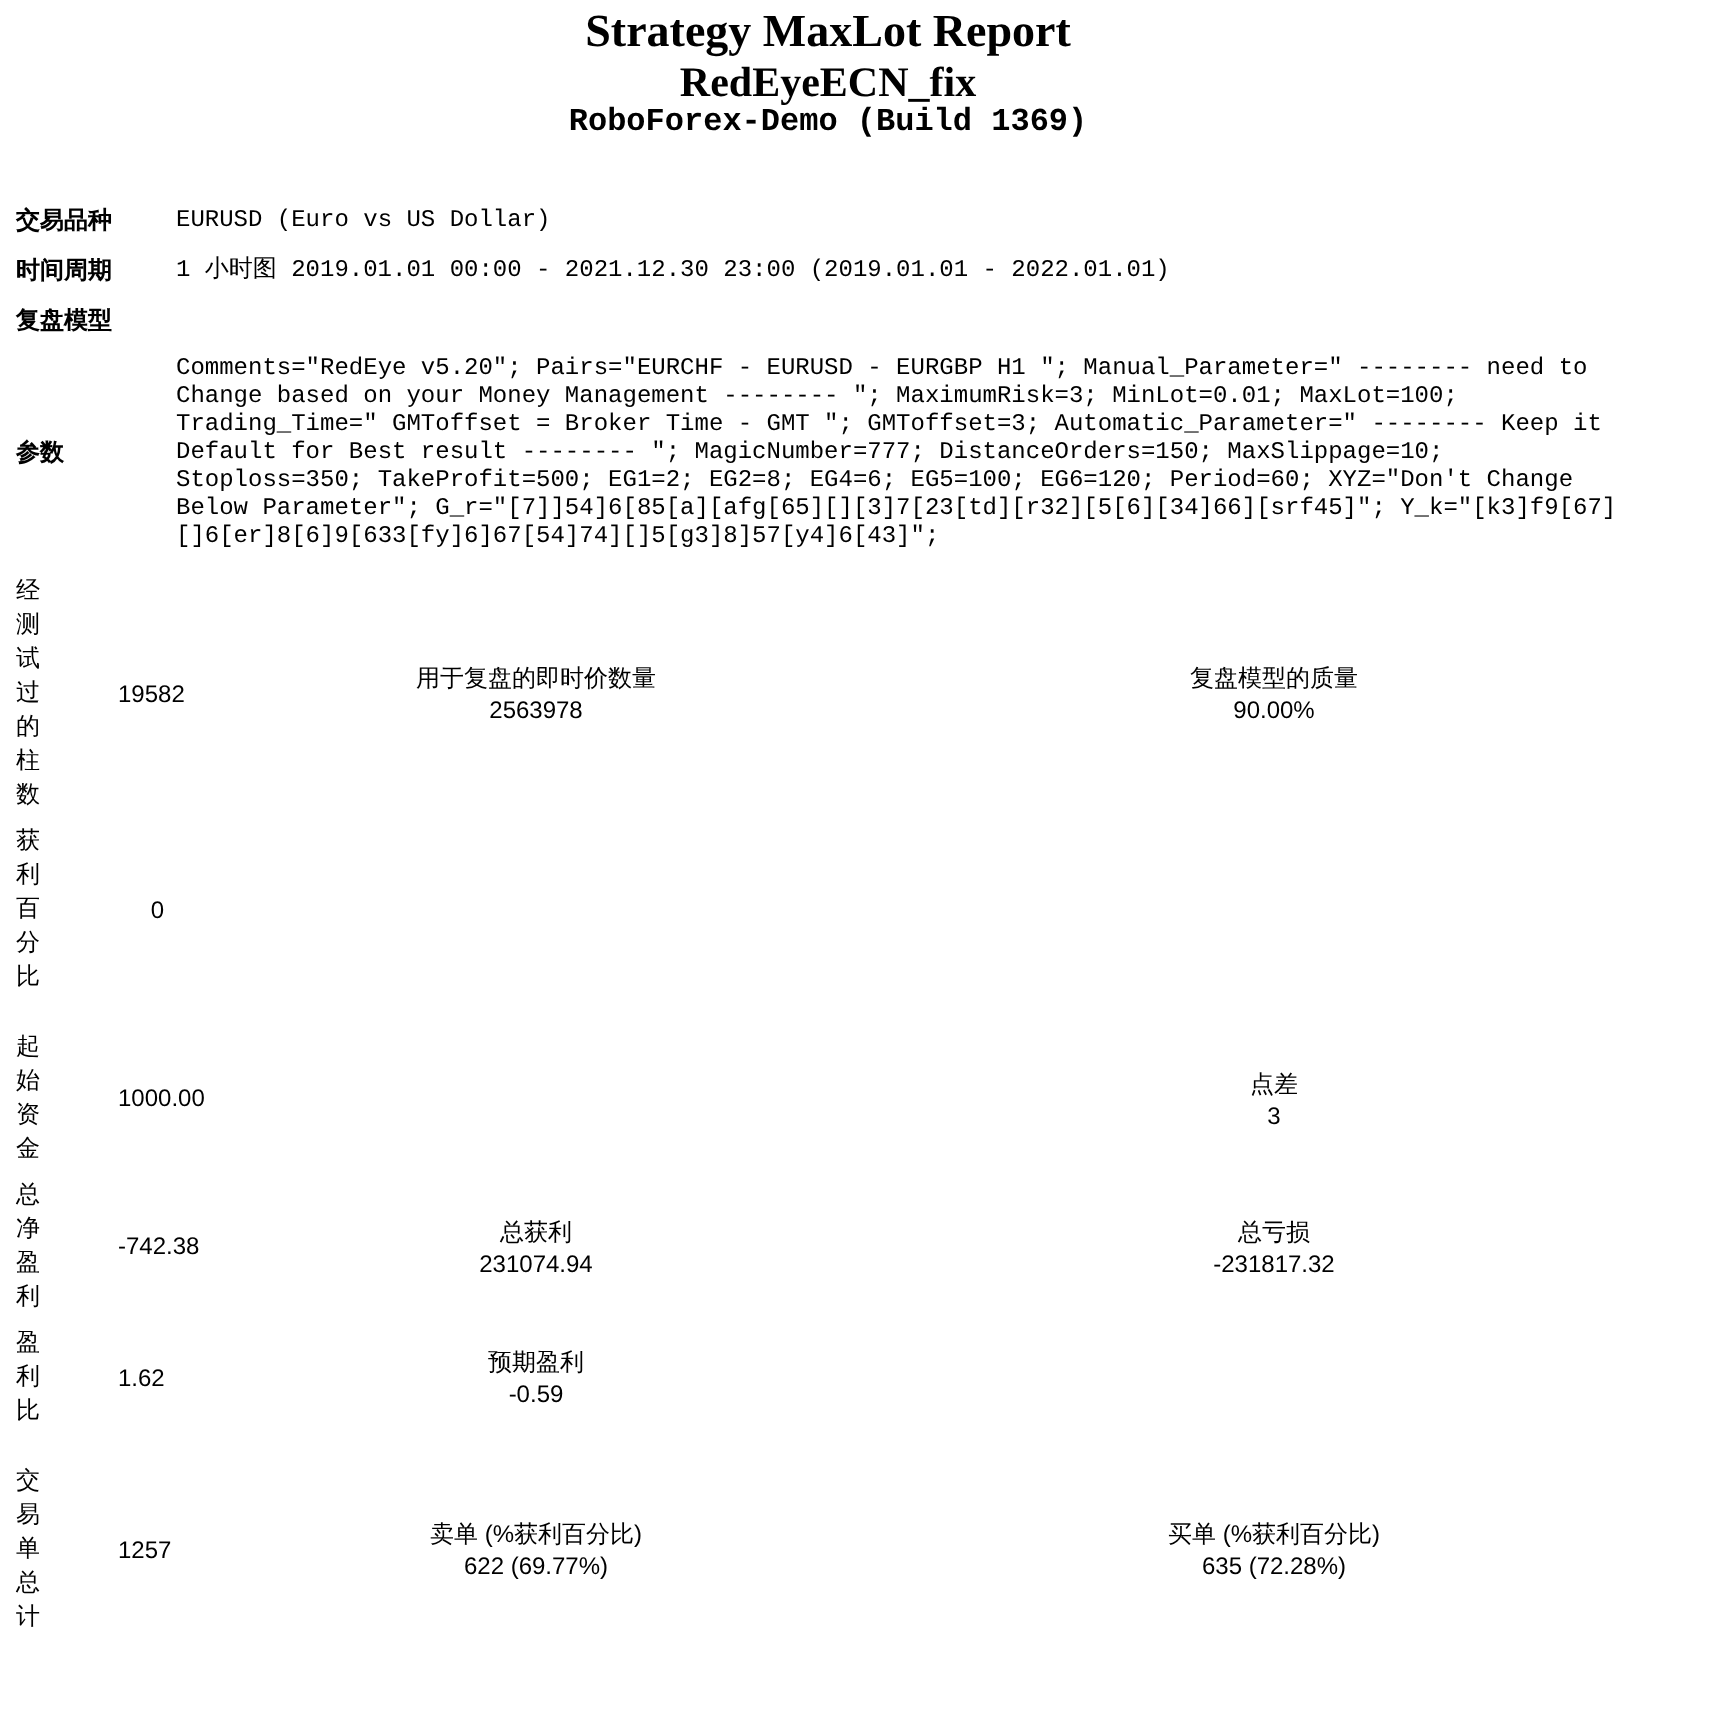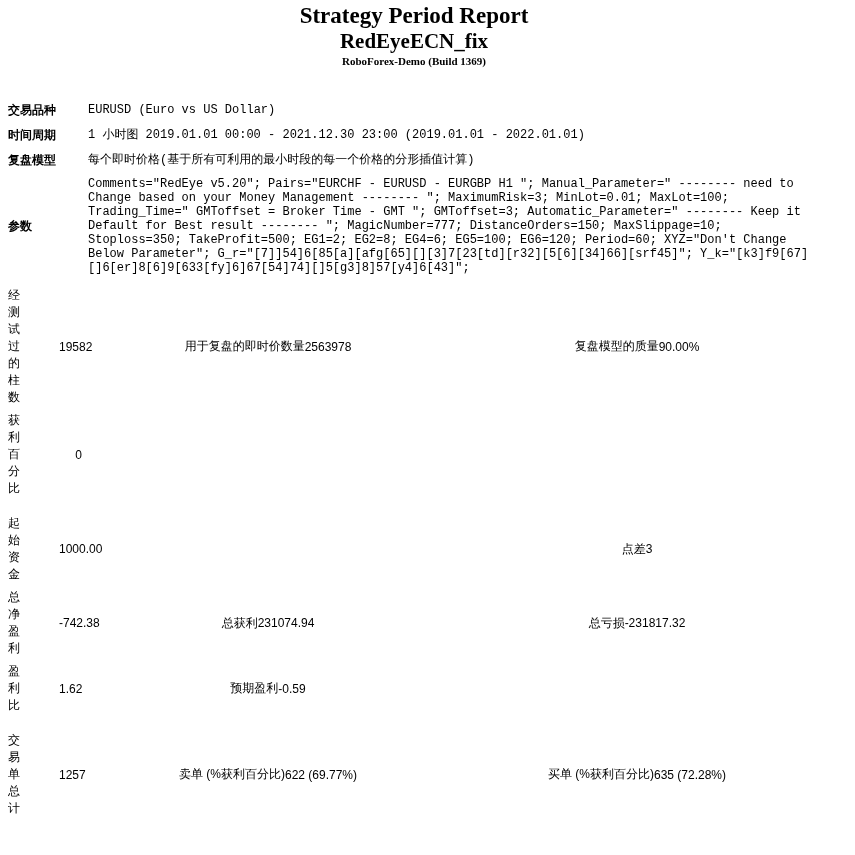--- a/index.html
+++ b/index.html
@@ -7,62 +7,61 @@
     width:855px; height:855px; overflow:hidden;
     font-family:"Liberation Sans","DejaVu Sans",sans-serif;
     font-size:12px; color:#000000;
   }
   .content { width:812px; margin-left:8px; }
 
   
   .report-header { text-align:center; font-family:"Liberation Serif","DejaVu Serif",serif; }
   .report-header h1 { font-size:23px; line-height:26px; margin:3px 0 0 0; font-weight:bold; }
   .report-header h2 { font-size:21px; line-height:20px; margin:2px 0 0 0; font-weight:bold; }
-  .report-header h3 { font-size:11px; line-height:15px; margin:3px 0 0 0; font-weight:bold; }
+  .report-header h3 { font-size:16px; line-height:15px; margin:3px 0 0 0; font-weight:bold;font-family:Liberation Mono, monospace; }
 
   
   .info-table { margin-top:29px; }
   .info-row { display:grid; grid-template-columns:80px 732px; align-items:center; padding:4px 0; }
   .info-label { font-weight:bold; }
   .info-value { line-height:15px;font-family:Liberation Mono, monospace; }
   .params-text { line-height:14px; overflow-wrap:break-word; word-wrap:break-word; }
 
   
   .stats-table { margin-top:5px; }
   .srow { display:grid; grid-template-columns:36px 38px 366px 372px; align-items:center; padding:3px 0; }
   .vlabel { width:13px; word-break:break-all; line-height:17px; align-self:center; }
   .cnum { text-align:right; white-space:nowrap;margin-left:15px; }
-  .fcell { display:flex; justify-content:center; align-items:center; padding-left:6px; }
+  .fcell { display:flex; justify-content:flex-end; align-items:center; padding-left:6px;flex-direction:column; }
   .fcell .lbl { white-space:nowrap; }
   .fcell .val { white-space:nowrap; text-align:right; }
   .spacer { height:12px; }
 </style>
 </head>
 <body>
 
 <div class="content">
 
   <div class="report-header">
-    <h1>Strategy Period Report</h1>
+    <h1>Strategy MaxLot Report</h1>
     <h2>RedEyeECN_fix</h2>
     <h3>RoboForex-Demo (Build 1369)</h3>
   </div>
 
   <div class="info-table">
     <div class="info-row">
       <div class="info-label">交易品种</div>
       <div class="info-value">EURUSD (Euro vs US Dollar)</div>
     </div>
     <div class="info-row">
       <div class="info-label">时间周期</div>
       <div class="info-value">1 小时图 2019.01.01 00:00 - 2021.12.30 23:00 (2019.01.01 - 2022.01.01)</div>
     </div>
     <div class="info-row">
       <div class="info-label">复盘模型</div>
-      <div class="info-value">每个即时价格(基于所有可利用的最小时段的每一个价格的分形插值计算)</div>
     </div>
     <div class="info-row">
       <div class="info-label">参数</div>
       <div class="info-value params-text">Comments="RedEye v5.20"; Pairs="EURCHF - EURUSD - EURGBP H1 "; Manual_Parameter=" -------- need to Change based on your Money Management -------- "; MaximumRisk=3; MinLot=0.01; MaxLot=100; Trading_Time=" GMToffset = Broker Time - GMT "; GMToffset=3; Automatic_Parameter=" -------- Keep it Default for Best result -------- "; MagicNumber=777; DistanceOrders=150; MaxSlippage=10; Stoploss=350; TakeProfit=500; EG1=2; EG2=8; EG4=6; EG5=100; EG6=120; Period=60; XYZ="Don't Change Below Parameter"; G_r="[7]]54]6[85[a][afg[65][][3]7[23[td][r32][5[6][34]66][srf45]"; Y_k="[k3]f9[67][]6[er]8[6]9[633[fy]6]67[54]74][]5[g3]8]57[y4]6[43]";</div>
     </div>
   </div>
 
   <div class="stats-table">
 
     <div class="srow">

